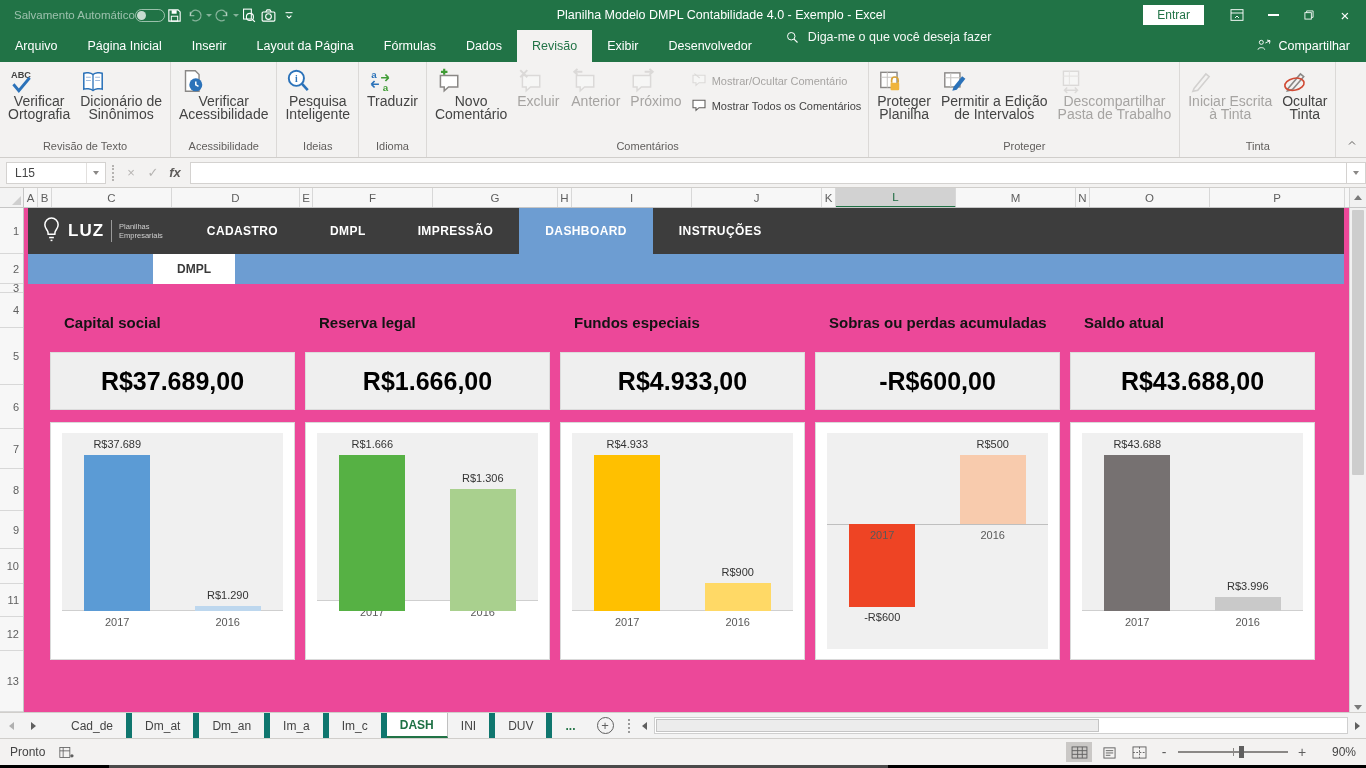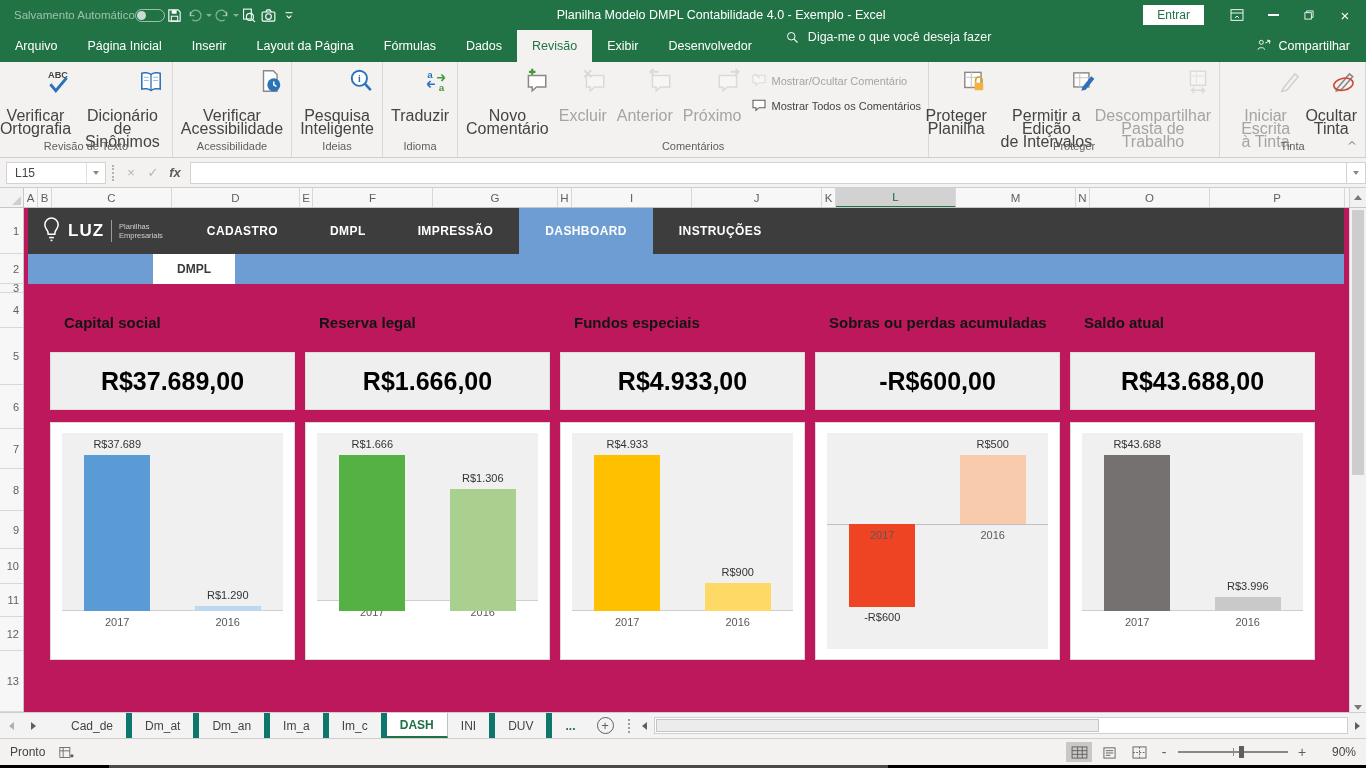--- a/index.html
+++ b/index.html
@@ -25,23 +25,23 @@
   .tabrow{height:32px;background:#217346;display:flex;align-items:stretch;color:#fff}
   .rtab{padding:0 15px;display:flex;align-items:center;font-size:12.5px;white-space:nowrap}
   .rtab.active{background:#f3f2f1;color:#217346}
   .tellme{display:flex;gap:8px;margin-left:18px;font-size:12.5px;color:rgba(255,255,255,.95)}
   .sharebox{margin-left:auto;display:flex;align-items:center;gap:6px;padding-right:16px;font-size:12.5px}
 
   
   .ribbon{height:96px;background:#f3f2f1;border-bottom:1px solid #d0cecb;display:flex;position:relative}
   .rgroup{display:flex;flex-direction:column;border-right:1px solid #dbd9d7;padding:2px 3px 0 3px}
   .rbtns{display:flex;align-items:flex-start;height:74px}
-  .rbtn{min-width:54px;padding:3px 5px 0 5px;display:flex;flex-direction:column;align-items:flex-end;text-align:center;cursor:default}
+  .rbtn{min-width:54px;padding:3px 5px 0 5px;display:flex;flex-direction:column;align-items:flex-start;text-align:center;cursor:default}
   .rbtn .ricon{height:28px;display:flex;align-items:center;justify-content:center}
-  .rlabel{font-size:16px;line-height:13px;color:#444;white-space:pre-line;margin-top:14px}
+  .rlabel{font-size:14px;line-height:13px;color:#444;white-space:pre-line;margin-top:0}
   .rbtn.disabled .rlabel{color:#a6a4a2}
   .rbtn.disabled .ricon{opacity:.55}
   .rstack{display:flex;flex-direction:column;gap:7px;margin:8px 4px 0 4px}
   .rsmall{display:flex;align-items:center;gap:5px;font-size:11px;color:#444;white-space:nowrap}
   .rsmall.disabled{color:#a6a4a2}
   .rsmall.disabled svg{opacity:.55}
   .rglabel{height:18px;font-size:11px;color:#605e5c;text-align:center;line-height:16px}
   .ribbon-collapse{position:absolute;right:8px;bottom:4px;color:#605e5c}
 
   
@@ -66,21 +66,21 @@
   .vscroll-top{width:17px;background:#f1f1f1;border-left:1px solid #d4d4d4;display:flex;align-items:center;justify-content:center}
   .tri-up{width:0;height:0;border-left:4px solid transparent;border-right:4px solid transparent;border-bottom:5px solid #7a7a7a}
   .tri-down{width:0;height:0;border-left:4px solid transparent;border-right:4px solid transparent;border-top:5px solid #7a7a7a}
   .tri-left{display:inline-block;width:0;height:0;border-top:4px solid transparent;border-bottom:4px solid transparent;border-right:5px solid #5f5f5f}
   .tri-right{display:inline-block;width:0;height:0;border-top:4px solid transparent;border-bottom:4px solid transparent;border-left:5px solid #5f5f5f}
 
   
   .gridwrap{height:504px;display:flex;position:relative;background:#fff}
   .rowheaders{width:24px;display:flex;flex-direction:column;background:#f7f7f7;border-right:1px solid #c6c6c6}
   .rowh{border-bottom:1px solid #d8d8d8;font-size:11px;color:#5f5f5f;display:flex;align-items:center;justify-content:flex-end;padding-right:4px}
-  .gridcontent{flex:1;position:relative;background:#be185d;overflow:hidden}
+  .gridcontent{flex:1;position:relative;background:#ec4899;overflow:hidden}
   .vscroll{width:17px;background:#f1f1f1;border-left:1px solid #d4d4d4;position:relative}
   .vthumb{position:absolute;top:2px;left:2px;right:2px;height:265px;background:#cdcdcd;border-radius:1px}
   .vdown{position:absolute;bottom:2px;left:0;right:0;display:flex;justify-content:center}
 
   
   .dashnav{position:absolute;left:4px;top:0;width:1316px;height:46px;background:#3d3d3d;display:flex;align-items:stretch}
   .logo{display:flex;align-items:center;padding:0 18px 0 14px;gap:7px}
   .brand{color:#fff;font-size:17px;font-weight:bold;letter-spacing:1px}
   .logodiv{width:1px;height:22px;background:#9a9a9a}
   .logosub{display:flex;flex-direction:column;font-size:7.5px;color:#cfcfcf;line-height:9px}

